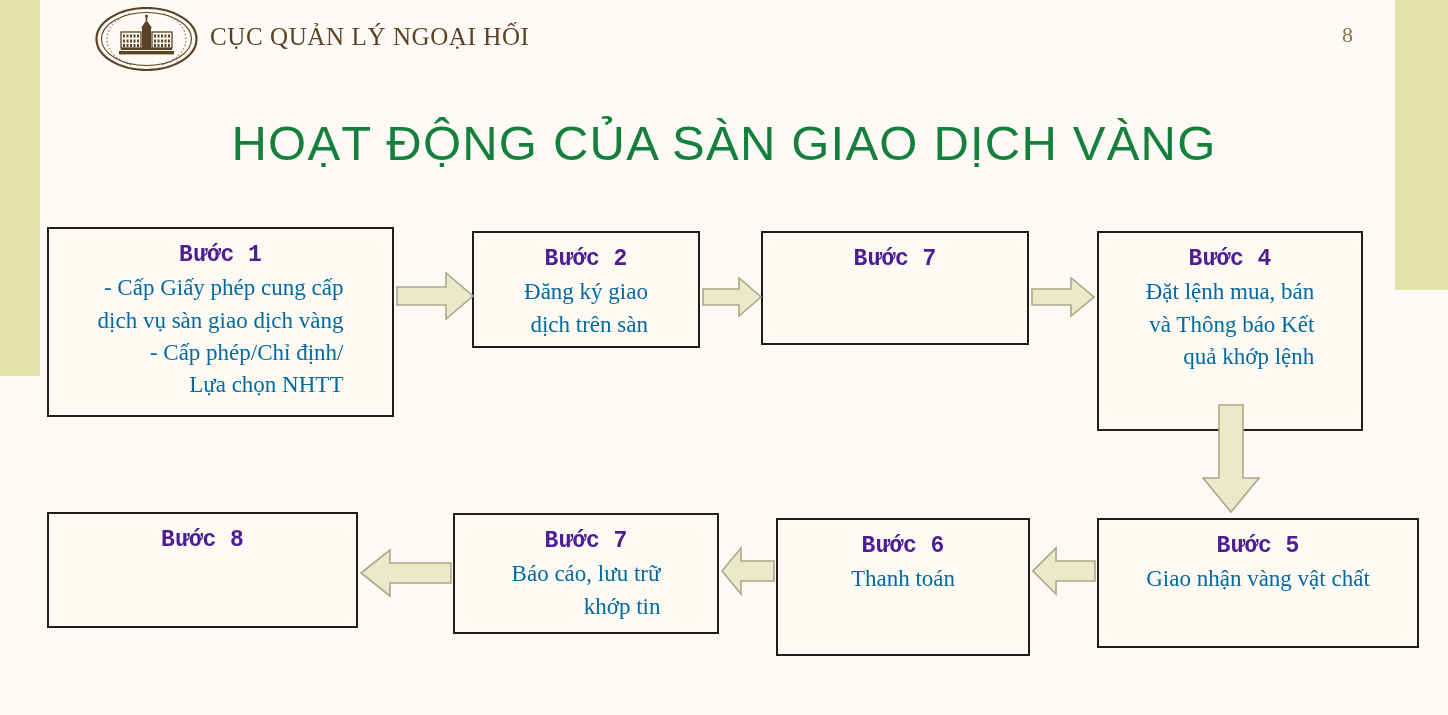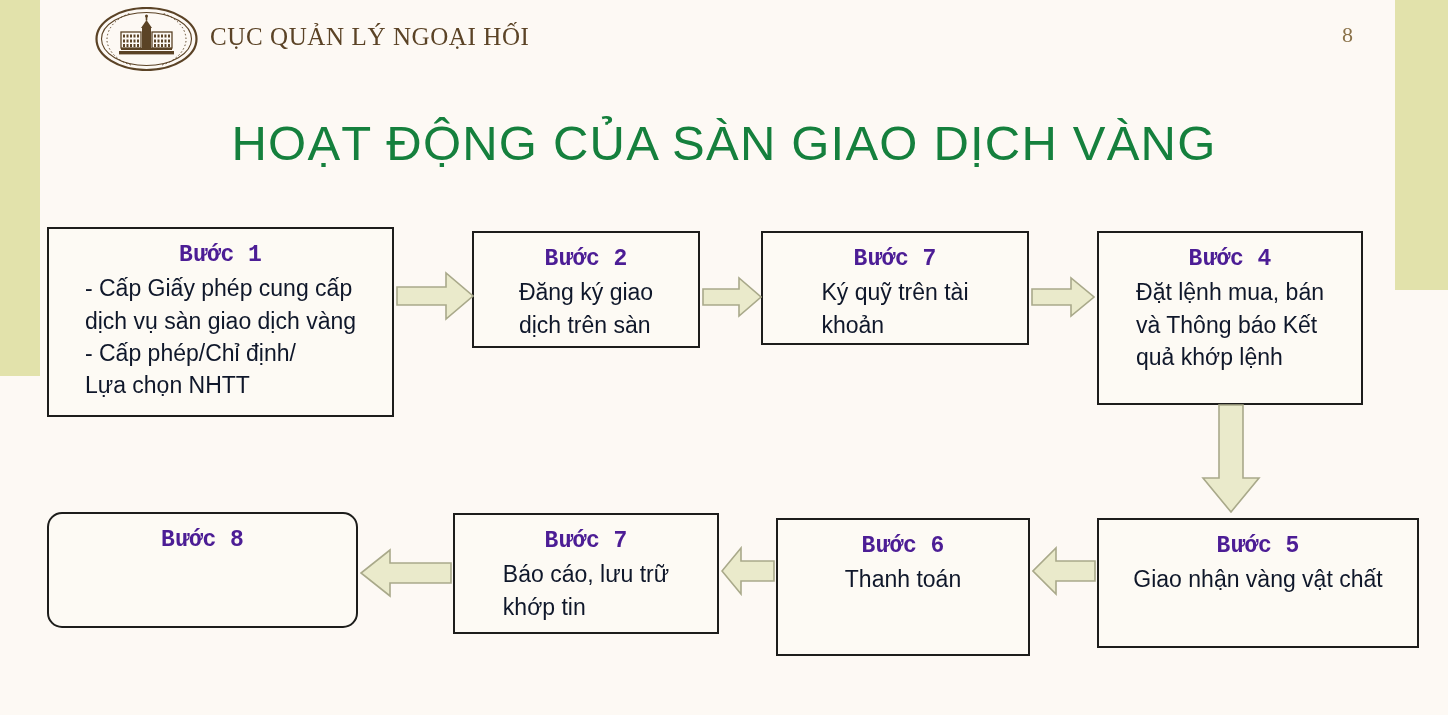--- a/index.html
+++ b/index.html
@@ -82,37 +82,37 @@
   }
   .box-title {
     font-size: 23px;
     font-weight: bold;
     color: #4c1d95;
     line-height: 1.45;
     font-family: Liberation Mono, monospace;
   }
   .box-body {
     font-size: 23px;
-    color: #0f172a;
+    color: #0369a1;
     line-height: 1.4;
-    text-align: left;
-    font-family: Liberation Sans, sans-serif;
+    text-align: right;
+    font-family: Liberation Serif, serif;
     white-space: pre-line;
     padding: 0 4px;
   }
 
   
   #box1 { left: 47px;   top: 227px; width: 347px; height: 190px; }
   #box2 { left: 472px;  top: 231px; width: 228px; height: 117px; }
   #box3 { left: 761px;  top: 231px; width: 268px; height: 114px; }
-  #box4 { left: 1097px; top: 231px; width: 266px; height: 174px; }
+  #box4 { left: 1097px; top: 231px; width: 266px; height: 200px; }
   #box5 { left: 1097px; top: 518px; width: 322px; height: 130px; }
   #box6 { left: 776px;  top: 518px; width: 254px; height: 138px; }
   #box7 { left: 453px;  top: 513px; width: 266px; height: 121px; }
-  #box8 { left: 47px;   top: 512px; width: 311px; height: 116px; border-radius: 15px; }
+  #box8 { left: 47px;   top: 512px; width: 311px; height: 116px; }
 
   
   .arrow { position: absolute; }
   .arrow svg { display: block; }
   #arrow1-2 { left: 396px;  top: 270px; }
   #arrow2-3 { left: 702px;  top: 276px; }
   #arrow3-4 { left: 1031px; top: 276px; }
   #arrow4-5 { left: 1201px; top: 404px; }
   #arrow5-6 { left: 1032px; top: 546px; }
   #arrow6-7 { left: 721px;  top: 546px; }
@@ -202,22 +202,20 @@
   </div>
 
   <div class="box" id="box2">
     <div class="box-title">Bước 2</div>
     <div class="box-body">Đăng ký giao
 dịch trên sàn</div>
   </div>
 
   <div class="box" id="box3">
     <div class="box-title">Bước 7</div>
-    <div class="box-body">Ký quỹ trên tài
-khoản</div>
   </div>
 
   <div class="box" id="box4">
     <div class="box-title">Bước 4</div>
     <div class="box-body">Đặt lệnh mua, bán
 và Thông báo Kết
 quả khớp lệnh</div>
   </div>
 
   <div class="box" id="box5">

